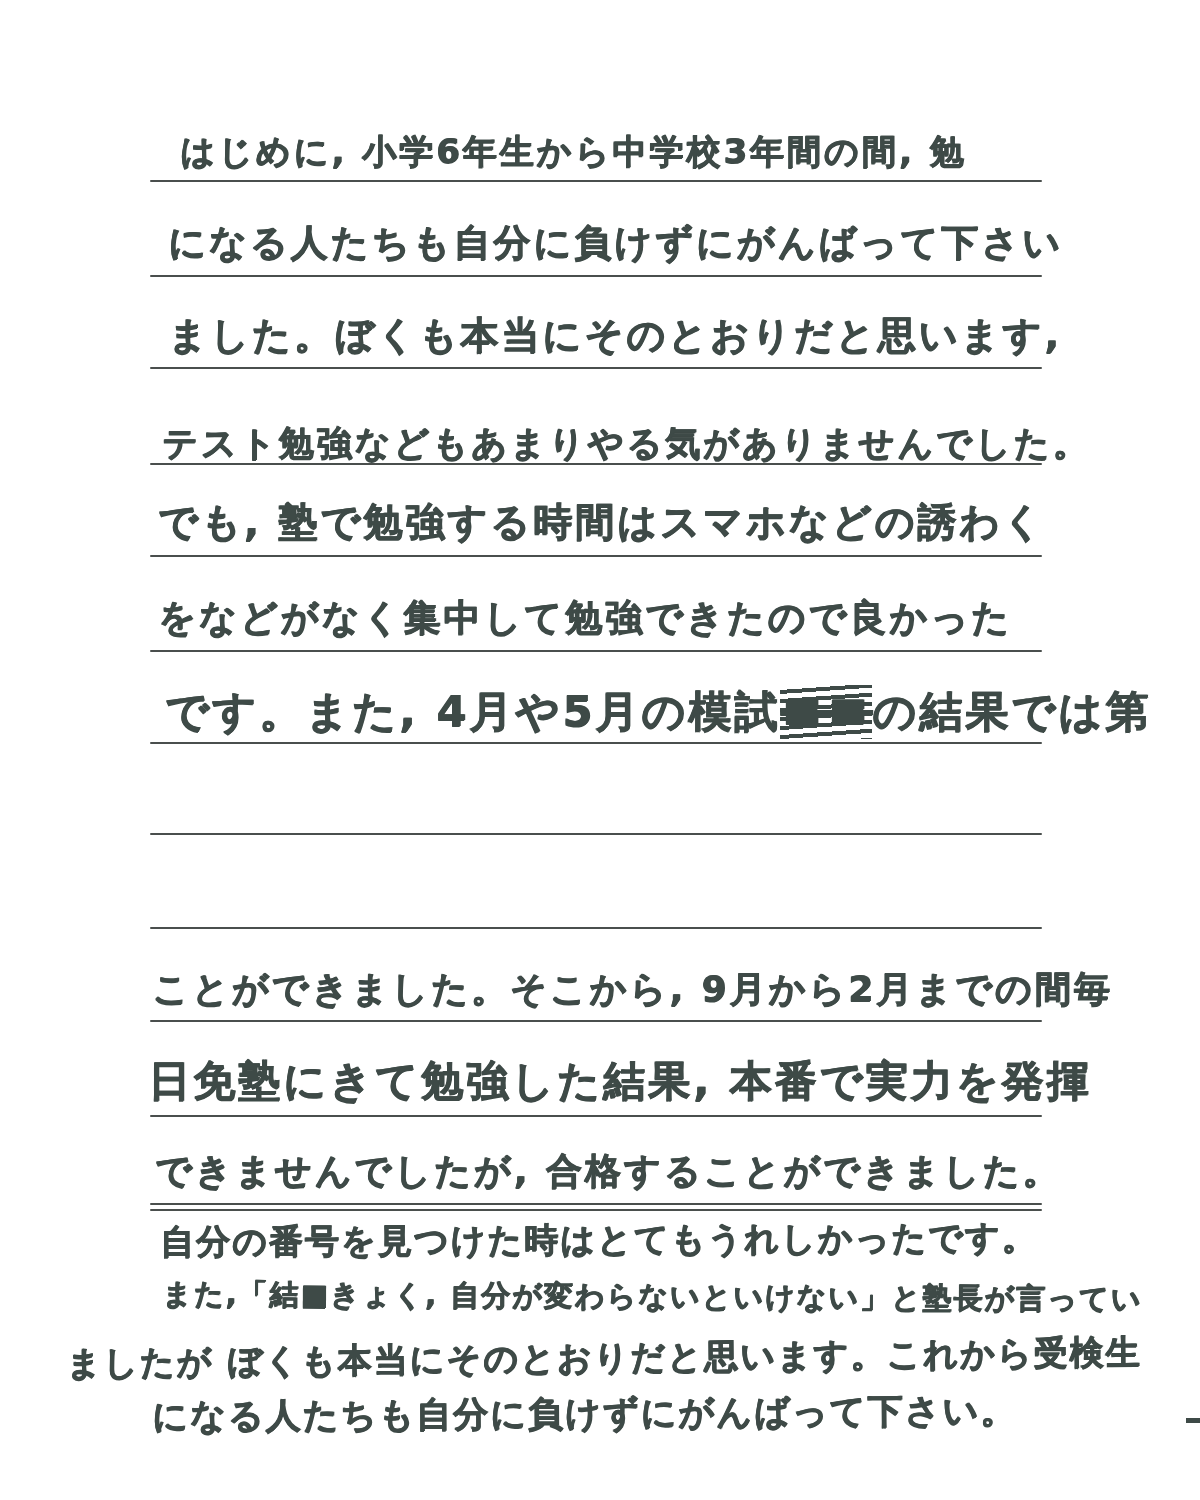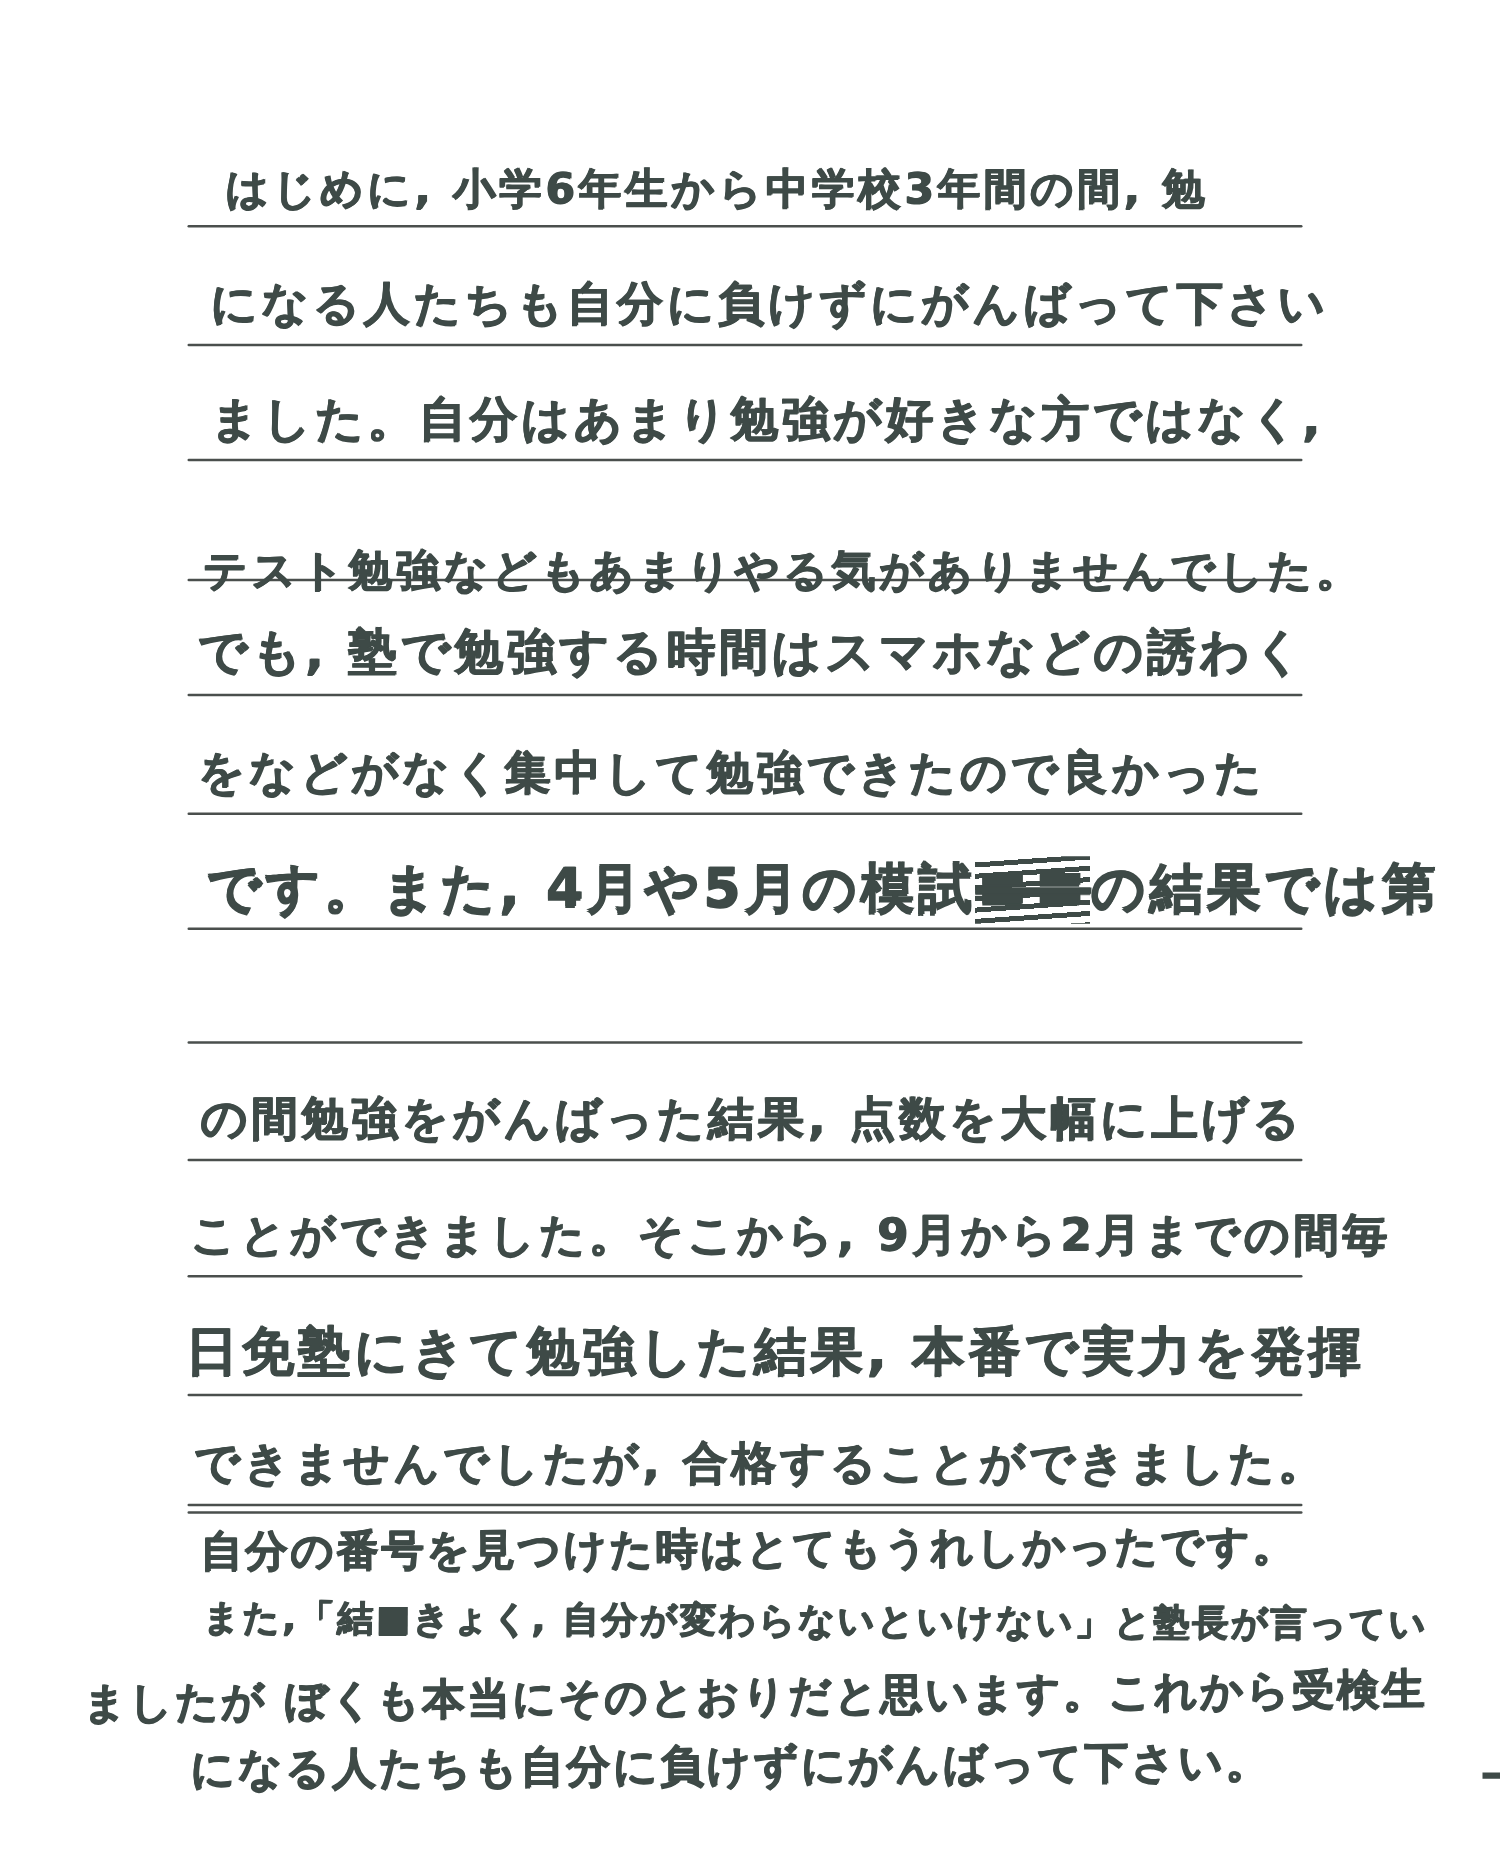--- a/index.html
+++ b/index.html
@@ -43,21 +43,21 @@
   }
   
   .r1{top:180px}.r2{top:275px}.r3{top:367px}.r4{top:463px}
   .r5{top:555px}.r6{top:650px}.r7{top:742px}.r8{top:833px}
   .r9{top:927px}.r10{top:1020px}.r11{top:1115px}
   .r12{top:1203px}.r12b{top:1209px}
   
   .l1{top:130px;left:180px;font-size:34px}
   .l2{top:220px;left:168px;font-size:37px}
   .l3{top:312px;left:168px;font-size:38px}
-  .l4{top:436px;left:162px;font-size:35px}
+  .l4{top:422px;left:162px;font-size:35px}
   .l5{top:498px;left:158px;font-size:39px}
   .l6{top:595px;left:158px;font-size:37px}
   .l7{top:685px;left:165px;font-size:43px}
   .l8{top:777px;left:98px;font-size:39px}
   .l9{top:872px;left:160px;font-size:37px}
   .l10{top:966px;left:152px;font-size:36px}
   .l11{top:1055px;left:148px;font-size:42px}
   .l12{top:1148px;left:155px;font-size:36px}
   .l13{top:1218px;left:160px;font-size:34px;letter-spacing:2px;transform:rotate(-0.3deg)}
   .l14{top:1278px;left:162px;font-size:29px;letter-spacing:2px;transform:rotate(0.3deg)}
@@ -78,30 +78,29 @@
   <div class="rule r7"></div>
   <div class="rule r8"></div>
   <div class="rule r9"></div>
   <div class="rule r10"></div>
   <div class="rule r11"></div>
   <div class="rule r12"></div>
   <div class="rule r12b"></div>
 
   <div class="hw l1">はじめに, 小学6年生から中学校3年間の間, 勉</div>
   <div class="hw l2">になる人たちも自分に負けずにがんばって下さい</div>
-  <div class="hw l3">ました。自分はあまり勉強が好きな方ではなく,</div>
+  <div class="hw l3">ました。ぼくも本当にそのとおりだと思います,</div>
   <div class="hw l4">テスト勉強などもあまりやる気がありませんでした。</div>
   <div class="hw l6">をなどがなく集中して勉強できたので良かった</div>
   <div class="hw l5">でも, 塾で勉強する時間はスマホなどの誘わく</div>
 
   <div class="hw l7">
     <span>です。また, 4月や5月の模試</span><span class="scribble">〓〓</span><span>の結果では第</span>
   </div>
 
-  <div class="hw l9">の間勉強をがんばった結果, 点数を大幅に上げる</div>
   <div class="hw l10">ことができました。そこから, 9月から2月までの間毎</div>
   <div class="hw l11">日免塾にきて勉強した結果, 本番で実力を発揮</div>
   <div class="hw l12">できませんでしたが, 合格することができました。</div>
   <div class="hw l13">自分の番号を見つけた時はとてもうれしかったです。</div>
 
   <div class="hw l14">
     <span>また,「結</span><span class="blackout">■</span><span>きょく, 自分が変わらないといけない」と塾長が言ってい</span>
   </div>
 
   <div class="hw l15">ましたが ぼくも本当にそのとおりだと思います。これから受検生</div>

